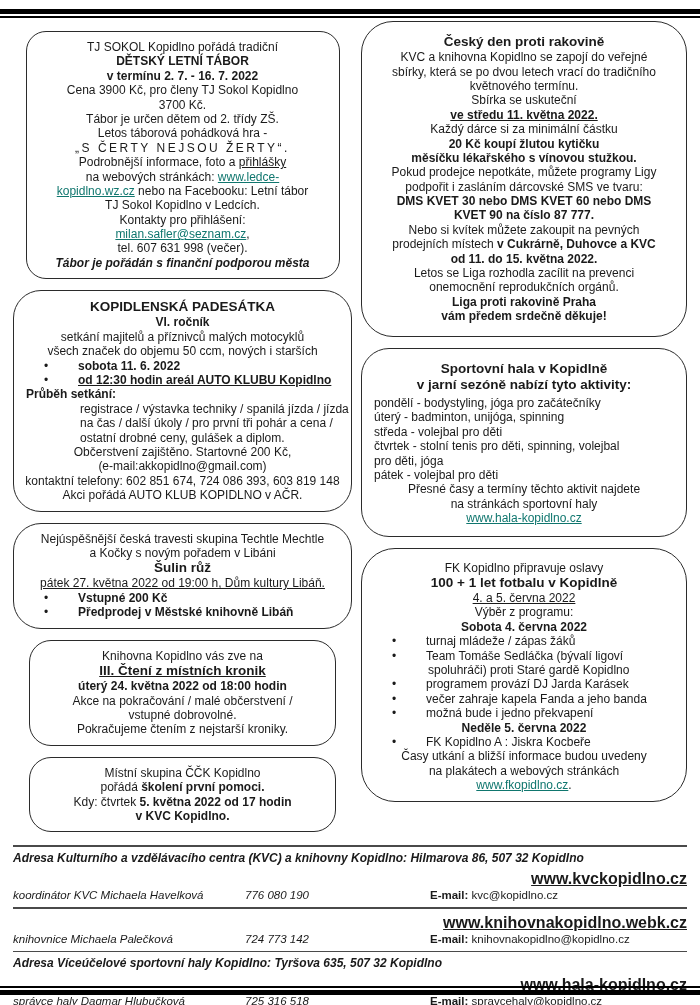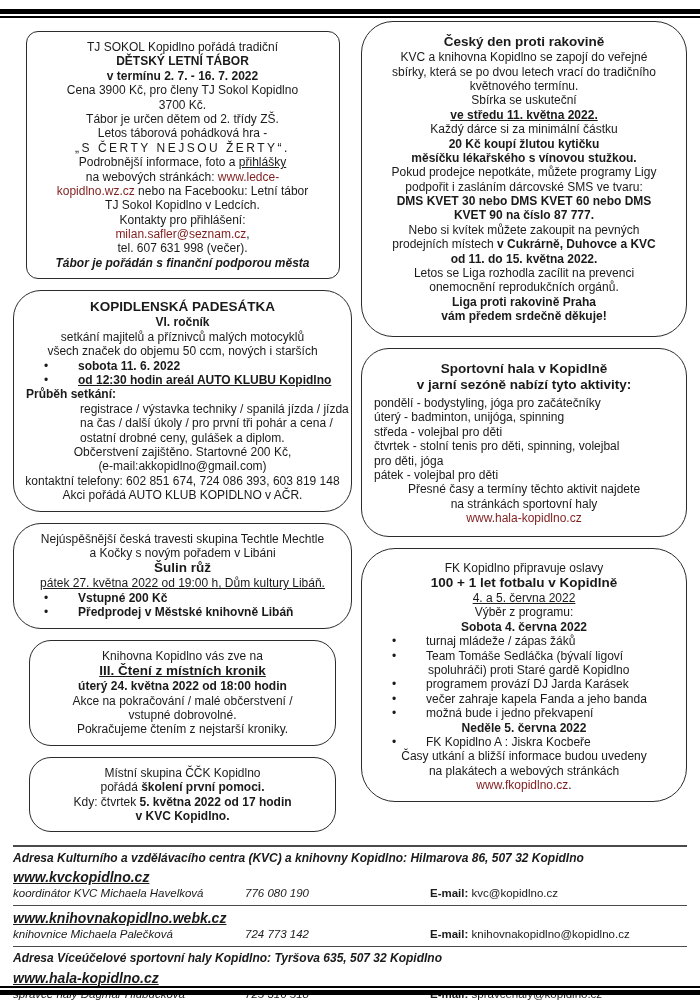--- a/index.html
+++ b/index.html
@@ -27,21 +27,21 @@
   .col-right{width:326px;padding-top:3px;}
 
   .box{
     border:1.6px solid #2b2b2b;
     border-radius:28px;
     padding:8px 4px;
     margin-bottom:11px;
     line-height:1.2;
     overflow:hidden;
   }
-  .box-tabor{width:304px;margin-left:auto;margin-right:auto;border-radius:12px;}
+  .box-tabor{width:304px;margin-left:auto;margin-right:auto;border-radius:20px;}
   .box-kroniky{width:297px;margin-left:auto;margin-right:auto;border-radius:22px;}
   .box-cck{width:297px;margin-left:auto;margin-right:auto;border-radius:22px;}
   .box-rakovina{border-radius:32px;padding-top:12px;padding-bottom:12px;}
   .box-hala{padding-top:12px;padding-bottom:10px;}
   .box-fotbal{border-radius:34px;padding-top:12px;}
 
   .line{text-align:center;white-space:nowrap;}
   .line.a-left{text-align:left;padding-left:8px;}
   .line.big{font-size:13.5px;}
   .line.ind{padding-left:62px;}
@@ -49,27 +49,27 @@
   .line.spaced{letter-spacing:2.5px;}
   .line.gap-after{margin-bottom:3px;}
 
   .bullet{display:flex;text-align:left;padding-left:26px;}
   .bullet .dot{width:34px;flex:none;}
 
   .seg-b{font-weight:bold;}
   .seg-u{text-decoration:underline;}
   .seg-bu{font-weight:bold;text-decoration:underline;}
   .seg-i{font-style:italic;font-weight:bold;}
-  .seg-l{color:#7f1d1d;cursor:pointer;}
+  .seg-l{color:#0f766e;text-decoration:underline;cursor:pointer;}
 
   
   .footer{padding:0 13px;font-size:11.5px;line-height:1.2;}
   .footer .sep{height:1.5px;background:#4a4a4a;margin:2px 0 4px 0;}
   .f-title{font-weight:bold;font-style:italic;font-size:12px;margin-bottom:4px;}
-  .f-site{font-weight:bold;font-style:italic;text-decoration:underline;font-size:14px;}
+  .f-site{font-weight:bold;text-decoration:underline;font-size:16px;text-align:right;}
   .f-row{display:flex;align-items:baseline;margin:1px 0 4px 0;}
   .f-person{font-style:italic;width:232px;flex:none;}
   .f-phone{font-style:italic;width:185px;flex:none;}
   .f-email .lbl{font-weight:bold;}
   .f-pub{display:flex;justify-content:space-between;font-weight:bold;font-style:italic;font-size:12px;margin-top:10px;}
 </style>
 </head>
 <body>
 
 <div class="page">

